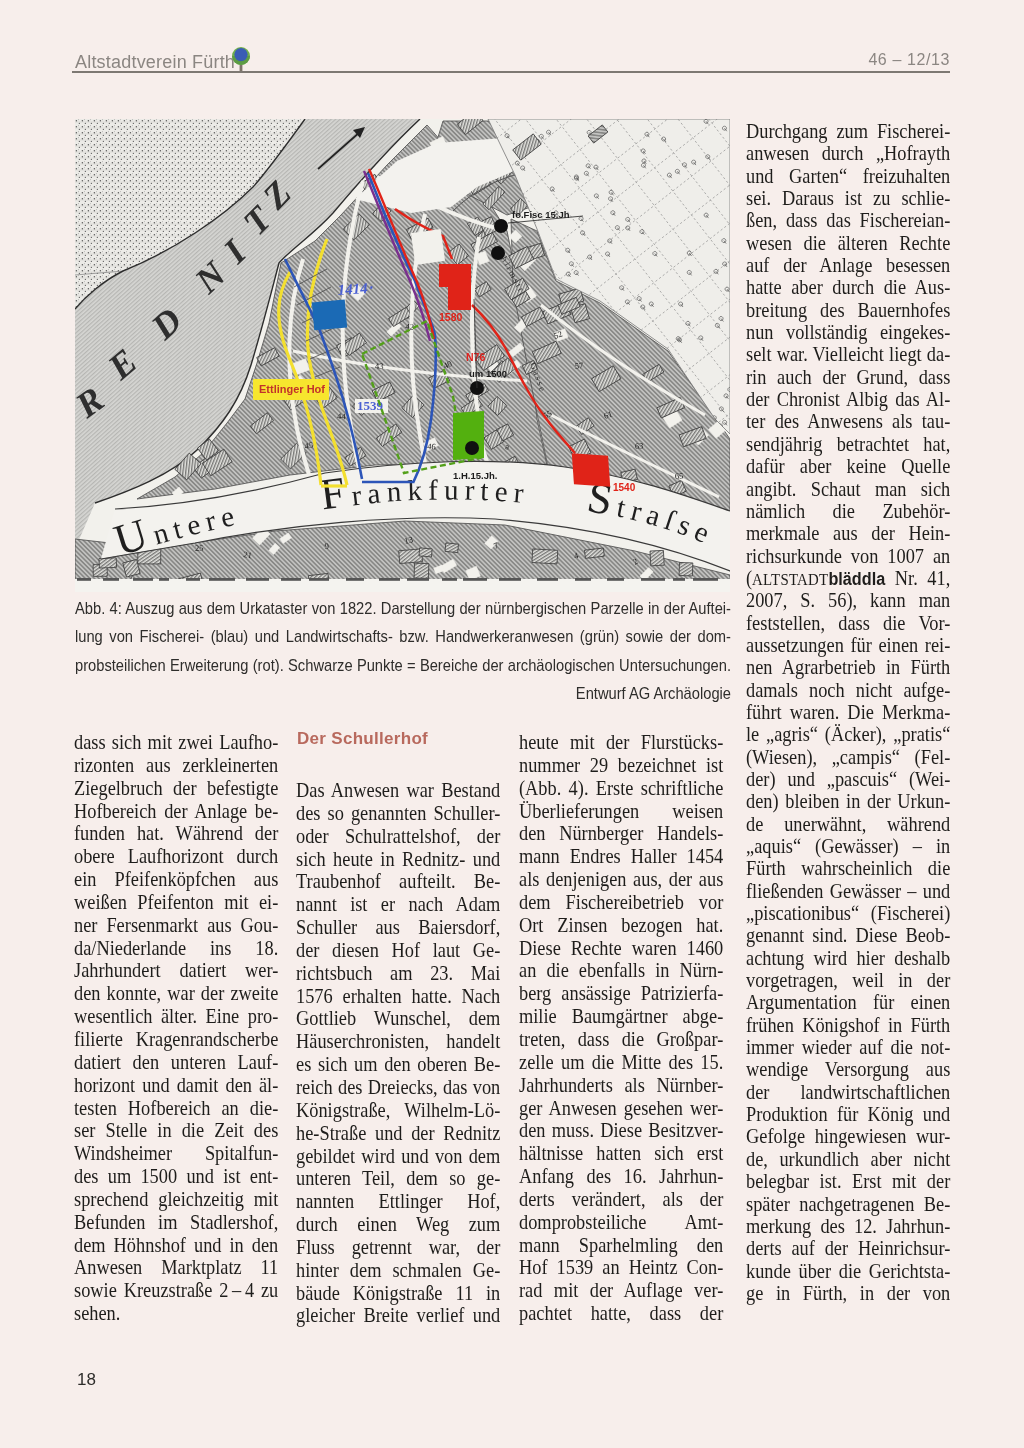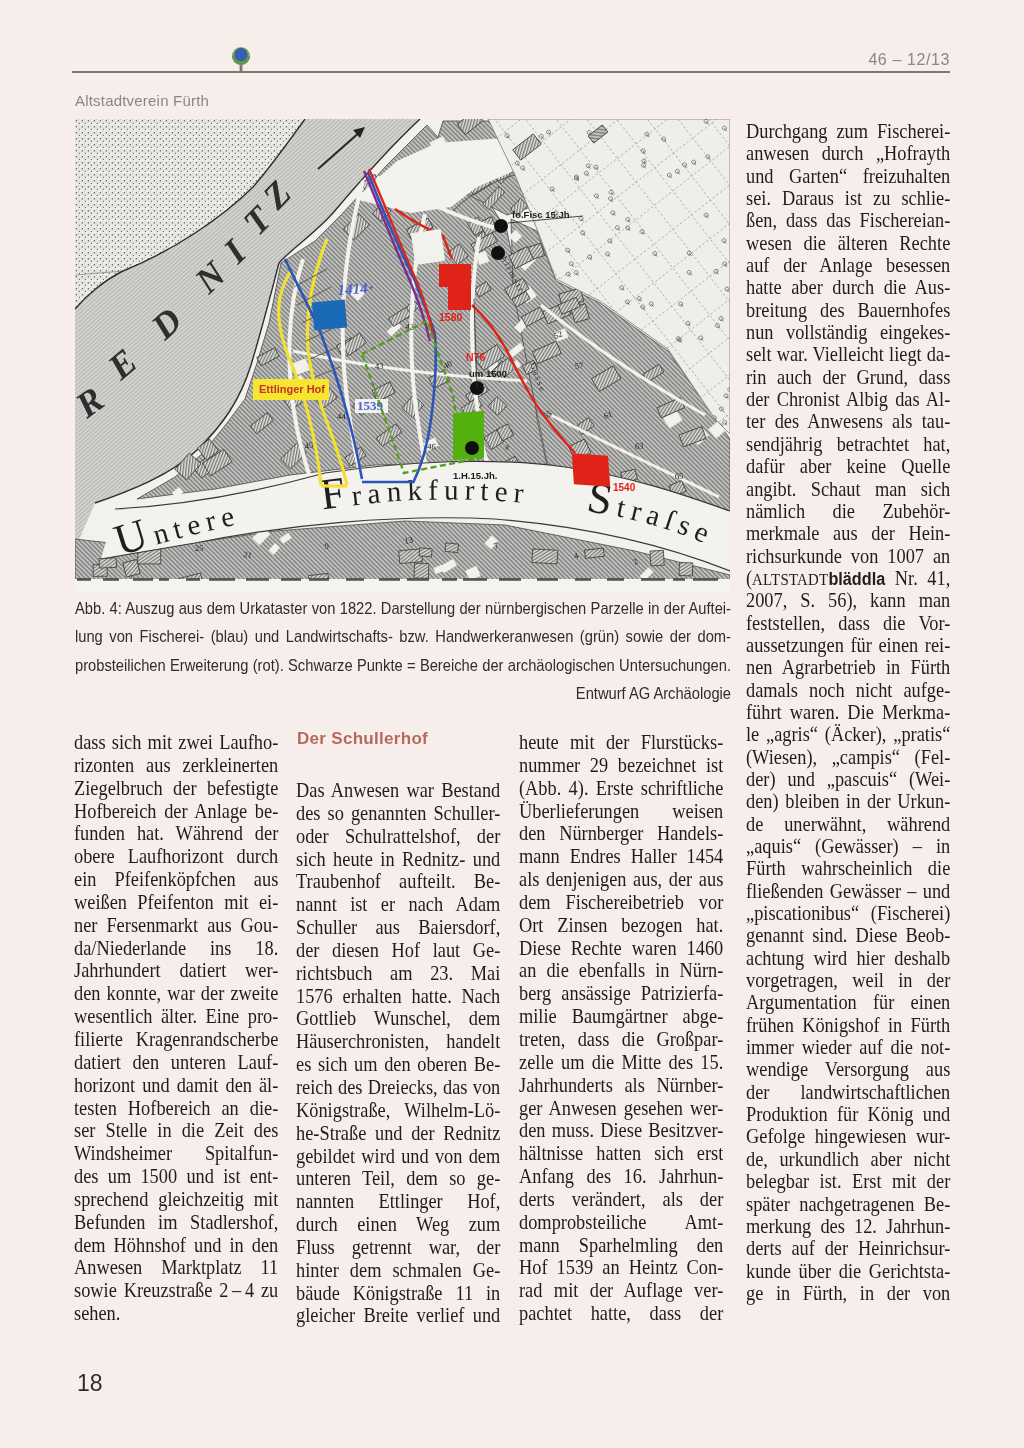--- a/index.html
+++ b/index.html
@@ -1,35 +1,35 @@
 <!DOCTYPE html>
 <html lang="de"><head><meta charset="utf-8">
 <style>
 * { margin:0; padding:0; box-sizing:border-box; }
 html,body { width:1024px; height:1448px; }
 body { background:#f7eeeb; font-family:"Liberation Serif", serif; position:relative; overflow:hidden; }
 .hdr { position:absolute; left:75px; top:52px; font-family:"Liberation Sans", sans-serif;
-       font-size:15px; color:#8b8682; letter-spacing:0.2px;margin-top:40px; }
+       font-size:18px; color:#8b8682; letter-spacing:0.2px; }
 .hdrnum { position:absolute; right:74px; top:51px; font-family:"Liberation Sans", sans-serif;
        font-size:16px; color:#8b8682; letter-spacing:0.6px; }
 .rule { position:absolute; left:72px; top:71px; width:878px; height:2.4px; background:#7d7872; }
 .mapbox { position:absolute; left:75px; top:119px; width:655px; height:473px; background:#f4f3ef; }
 .cap { position:absolute; left:75px; top:595px; width:741px; font-family:"Liberation Sans", sans-serif;
        font-size:16.6px; color:#2e2d2b; transform:scaleX(0.8853); transform-origin:0 0; }
 .cap .cl { height:28.4px; line-height:28.4px; text-align:justify; text-align-last:justify; }
 .cap .cr { height:28.4px; line-height:28.4px; text-align:right; }
 .col { position:absolute; font-size:20.4px; color:#1e1d1b; width:227px; transform:scaleX(0.9); transform-origin:0 0; }
 .jl { height:22.85px; line-height:22.85px; text-align:justify; text-align-last:justify; white-space:nowrap; }
 .ll { height:22.85px; line-height:22.85px; }
 .c4 .jl, .c4 .ll { height:22.35px; line-height:22.35px; }
 .head { position:absolute; left:297px; top:729px; width:206px; font-family:"Liberation Sans", sans-serif;
         font-weight:bold; font-size:17px; color:#b8695d; letter-spacing:0.3px; }
 .sc { font-size:16.5px; letter-spacing:0.3px; }
 .bl { font-family:"Liberation Sans", sans-serif; font-size:18px; }
-.pgnum { position:absolute; left:77px; top:1370px; font-family:"Liberation Sans", sans-serif; font-size:23px; color:#2e2d2b; }
+.pgnum { position:absolute; left:77px; top:1370px; font-family:"Liberation Sans", sans-serif; font-size:17px; color:#2e2d2b; }
 .treeicon { position:absolute; left:230px; top:46px; }
 </style></head>
 <body>
 
 <div class="hdr">Altstadtverein Fürth</div>
 
 <svg class="treeicon" width="22" height="26" viewBox="0 0 22 26">
  <circle cx="11" cy="10" r="9" fill="#6fae4e"></circle>
  <path d="M2,10 a9,9 0 0,0 18,0 z" fill="#5d9c44"></path>
  <circle cx="11" cy="8.6" r="6.6" fill="#3a5cb4"></circle>

